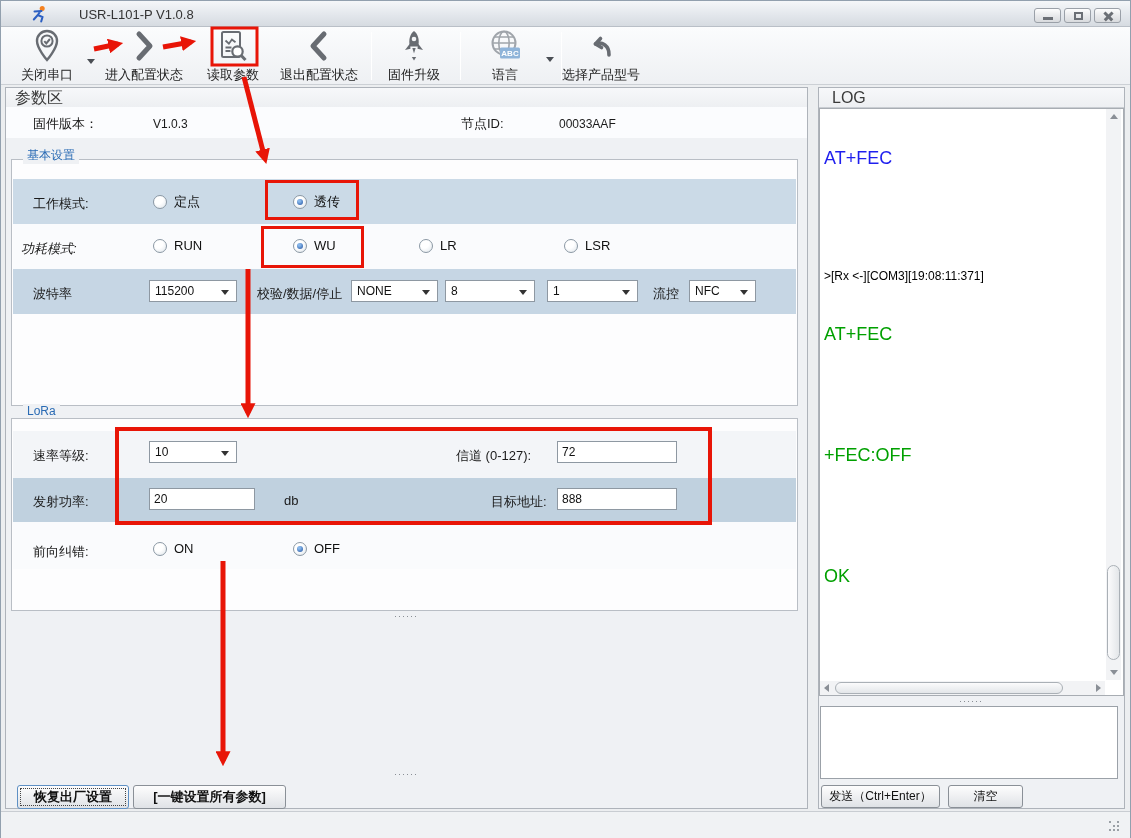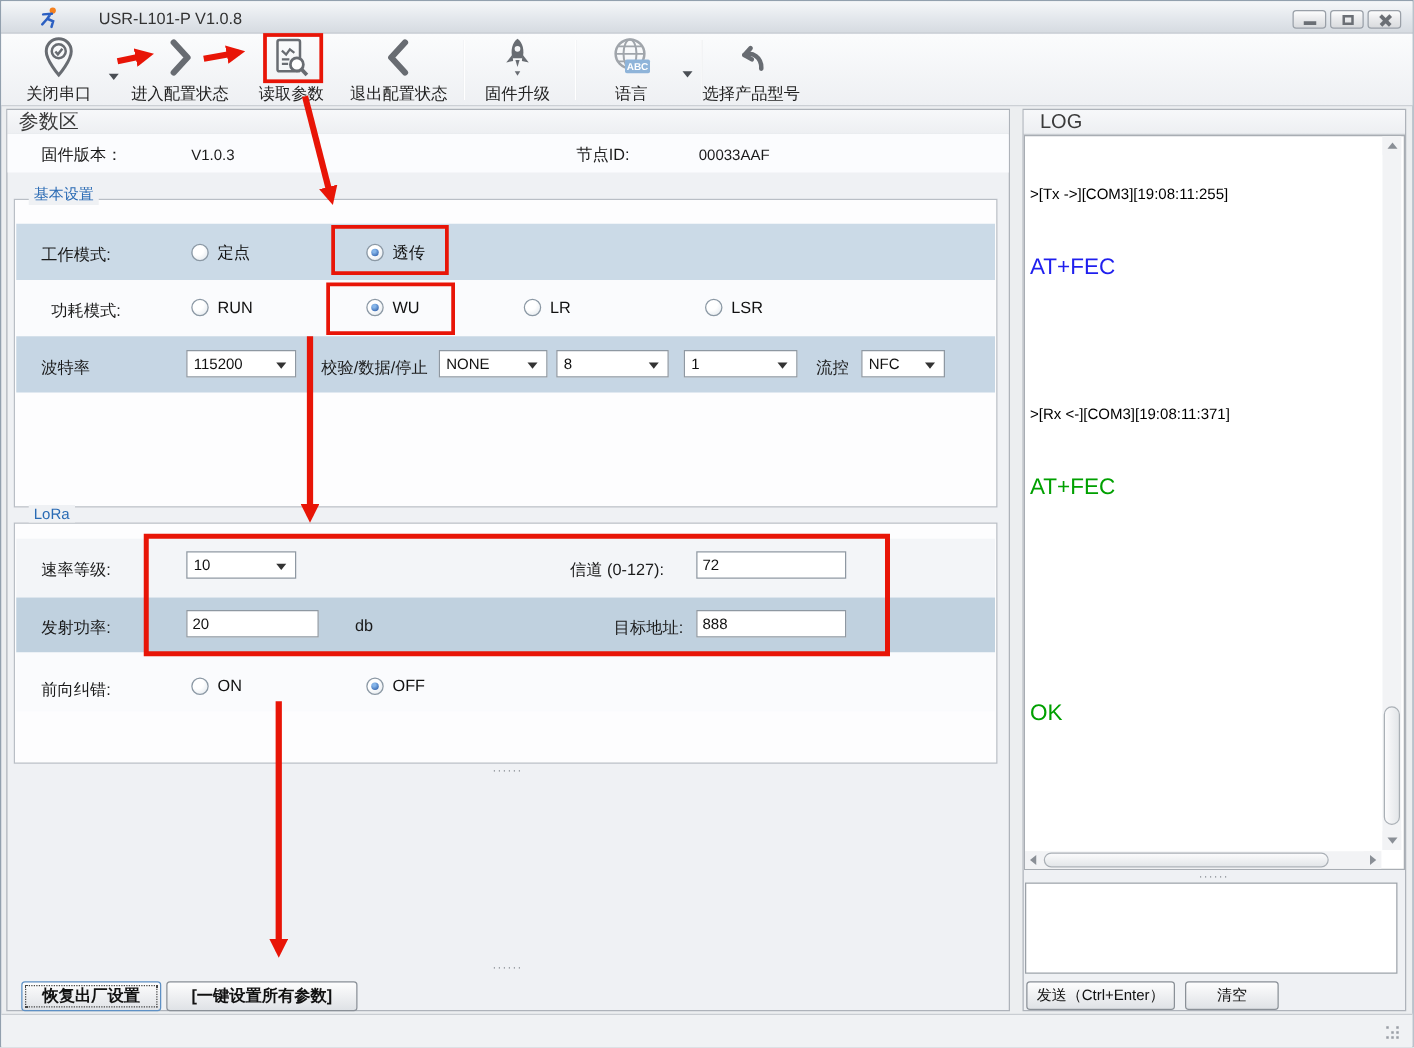--- a/index.html
+++ b/index.html
@@ -241,21 +241,21 @@
   <span class="lbl" style="left:32px; top:194px;">工作模式:</span>
   <span class="radio-opt" style="left:152px; top:192px;">
     <span class="rb"></span>
     <span class="rl">定点</span>
   </span>
   <span class="radio-opt" style="left:292px; top:192px;">
     <span class="rb sel"></span>
     <span class="rl">透传</span>
   </span>
 
-  <span class="lbl" style="left:40px; top:239px;">功耗模式:</span>
+  <span class="lbl" style="left:20px; top:239px;font-style:italic;">功耗模式:</span>
   <span class="radio-opt" style="left:152px; top:237px;">
     <span class="rb"></span>
     <span class="rl">RUN</span>
   </span>
   <span class="radio-opt" style="left:292px; top:237px;">
     <span class="rb sel"></span>
     <span class="rl">WU</span>
   </span>
   <span class="radio-opt" style="left:418px; top:237px;">
     <span class="rb"></span>
@@ -326,26 +326,26 @@
 
   <button class="w7btn bold focused" style="left:16px; top:784px; width:112px; height:24px;">恢复出厂设置</button>
   <button class="w7btn bold" style="left:132px; top:784px; width:153px; height:24px;">[一键设置所有参数]</button>
 
   <div class="panel" style="left:817px; top:86px; width:307px; height:722px;">
     <div class="panel-header" style="padding-left:13px;">LOG</div>
   </div>
 
   <div id="log-box"></div>
   <div id="log-lines">
-    <div class="ll m">&gt;[Tx -&gt;][COM3][19:08:11:255]</div>
     <div class="ll t">AT+FEC</div>
     <div class="ll b"></div>
     <div class="ll m">&gt;[Rx &lt;-][COM3][19:08:11:371]</div>
     <div class="ll r">AT+FEC</div>
     <div class="ll b"></div>
+    <div class="ll r">+FEC:OFF</div>
     <div class="ll b"></div>
     <div class="ll r">OK</div>
     
     
     
     
     
     
     
     

